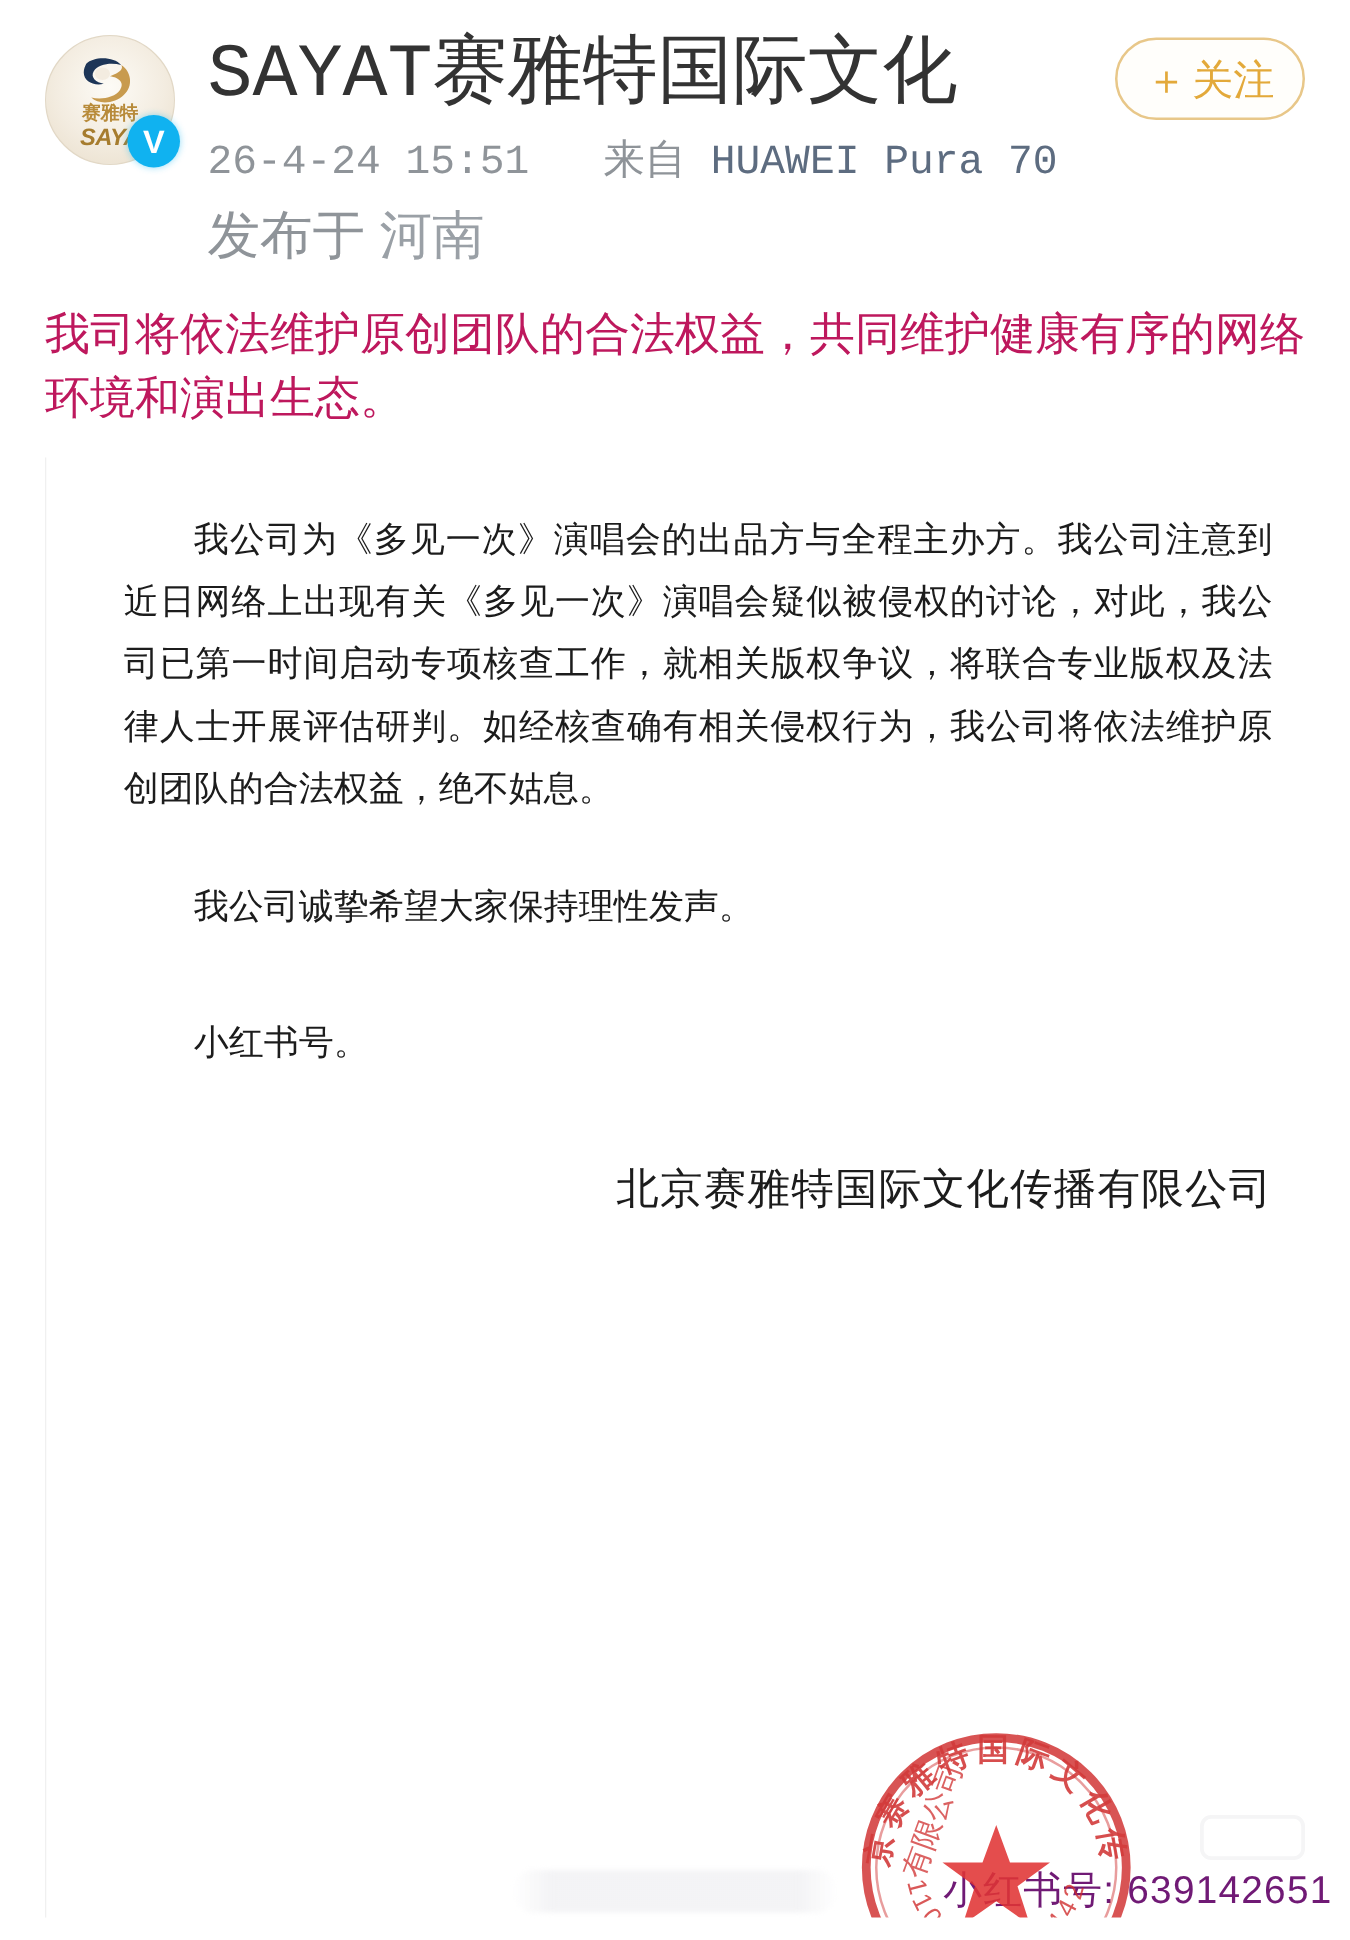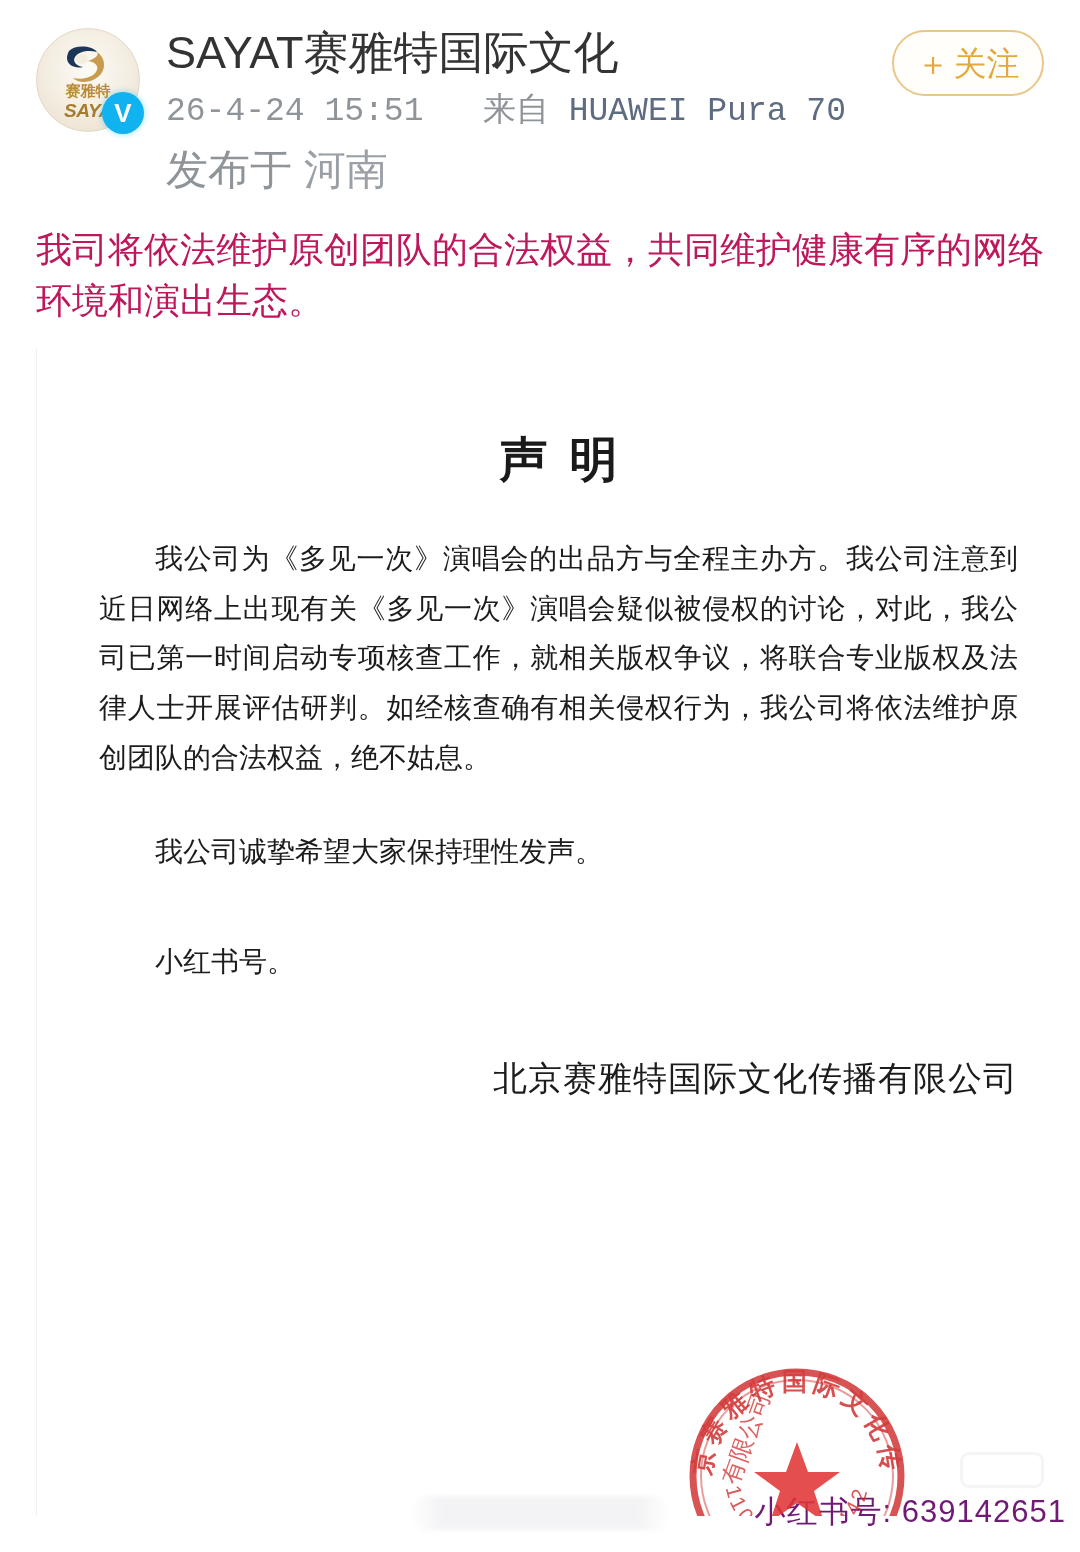--- a/index.html
+++ b/index.html
@@ -93,25 +93,26 @@
     font-family: "Liberation Sans", sans-serif;
   }
 
   .header-texts {
     margin-left: 26px;
     padding-top: 4px;
     flex: 1 1 auto;
     min-width: 0;
   }
   .account-name {
-    font-size: 45px;
+    font-size: 60px;
     color: #333333;
     line-height: 1.18;
     letter-spacing: 0px;
     white-space: nowrap;
+    font-family: Liberation Mono, monospace;
   }
   .meta-line {
     margin-top: 12px;
     font-size: 33px;
     color: #8f9499;
     line-height: 1.3;
     white-space: nowrap;
     font-family: Liberation Mono, monospace;
   }
   .meta-line .device {
@@ -294,21 +295,20 @@
   <div class="follow-button">
     <span class="plus">＋</span>
     <span class="label">关注</span>
   </div>
 </div>
 
 <div class="post-text">我司将依法维护原创团队的合法权益，共同维护健康有序的网络环境和演出生态。</div>
 
 <div class="doc-card">
 
-  <div class="doc-title">声明</div>
 
   <div class="doc-body">
     <p>我公司为《多见一次》演唱会的出品方与全程主办方。我公司注意到近日网络上出现有关《多见一次》演唱会疑似被侵权的讨论，对此，我公司已第一时间启动专项核查工作，就相关版权争议，将联合专业版权及法律人士开展评估研判。如经核查确有相关侵权行为，我公司将依法维护原创团队的合法权益，绝不姑息。</p>
     <p class="no-indent-gap">我公司诚挚希望大家保持理性发声。</p>
     <p>小红书号。</p>
   </div>
 
   <div class="signature-block">
     <div class="sig-company">北京赛雅特国际文化传播有限公司</div>
 

